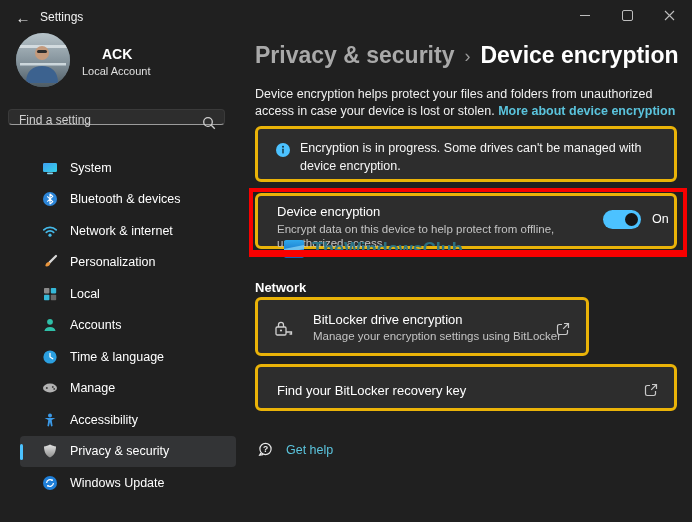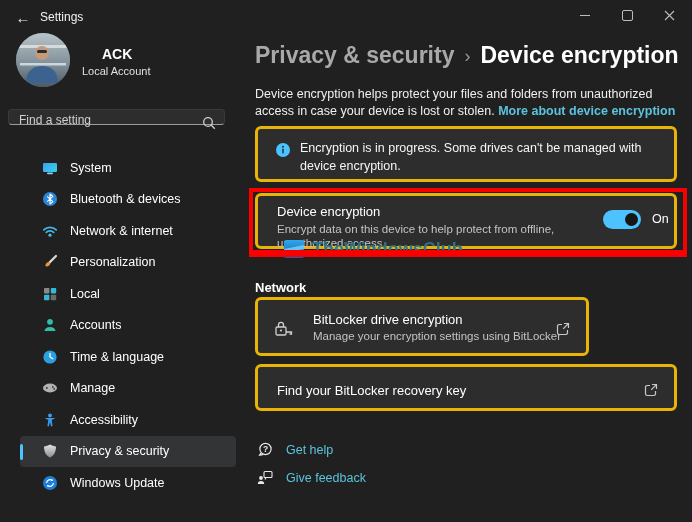--- a/index.html
+++ b/index.html
@@ -335,25 +335,14 @@
     <span class="f-ic">
       <svg viewBox="0 0 17 17">
         <circle cx="8.5" cy="8" r="5.6" fill="none" stroke="#e8e8e8" stroke-width="1.2"></circle>
         <path d="M3.8 12 L2.6 14.2 L6 13.6" fill="none" stroke="#e8e8e8" stroke-width="1.2"></path>
         <text x="8.5" y="10.8" font-size="8.5" font-weight="bold" fill="#e8e8e8" text-anchor="middle" font-family="Liberation Sans, sans-serif">?</text>
       </svg>
     </span>
     <span class="footer-label" style="color: rgb(91, 196, 221);">Get help</span>
   </div>
 
-  <div class="footer-item f2">
-    <span class="f-ic">
-      <svg viewBox="0 0 17 17">
-        <rect x="7" y="2.5" width="8" height="6" rx="1" fill="none" stroke="#e8e8e8" stroke-width="1.1"></rect>
-        <path d="M9 8.5 L8 10.5" stroke="#e8e8e8" stroke-width="1.1" fill="none"></path>
-        <circle cx="4" cy="9" r="1.9" fill="#e8e8e8"></circle>
-        <path d="M0.8 15 a3.2 3 0 0 1 6.4 0 z" fill="#e8e8e8"></path>
-      </svg>
-    </span>
-    <span class="footer-label" style="color: rgb(91, 196, 221);">Give feedback</span>
-  </div>
 
 </div>
 
 </body></html>

